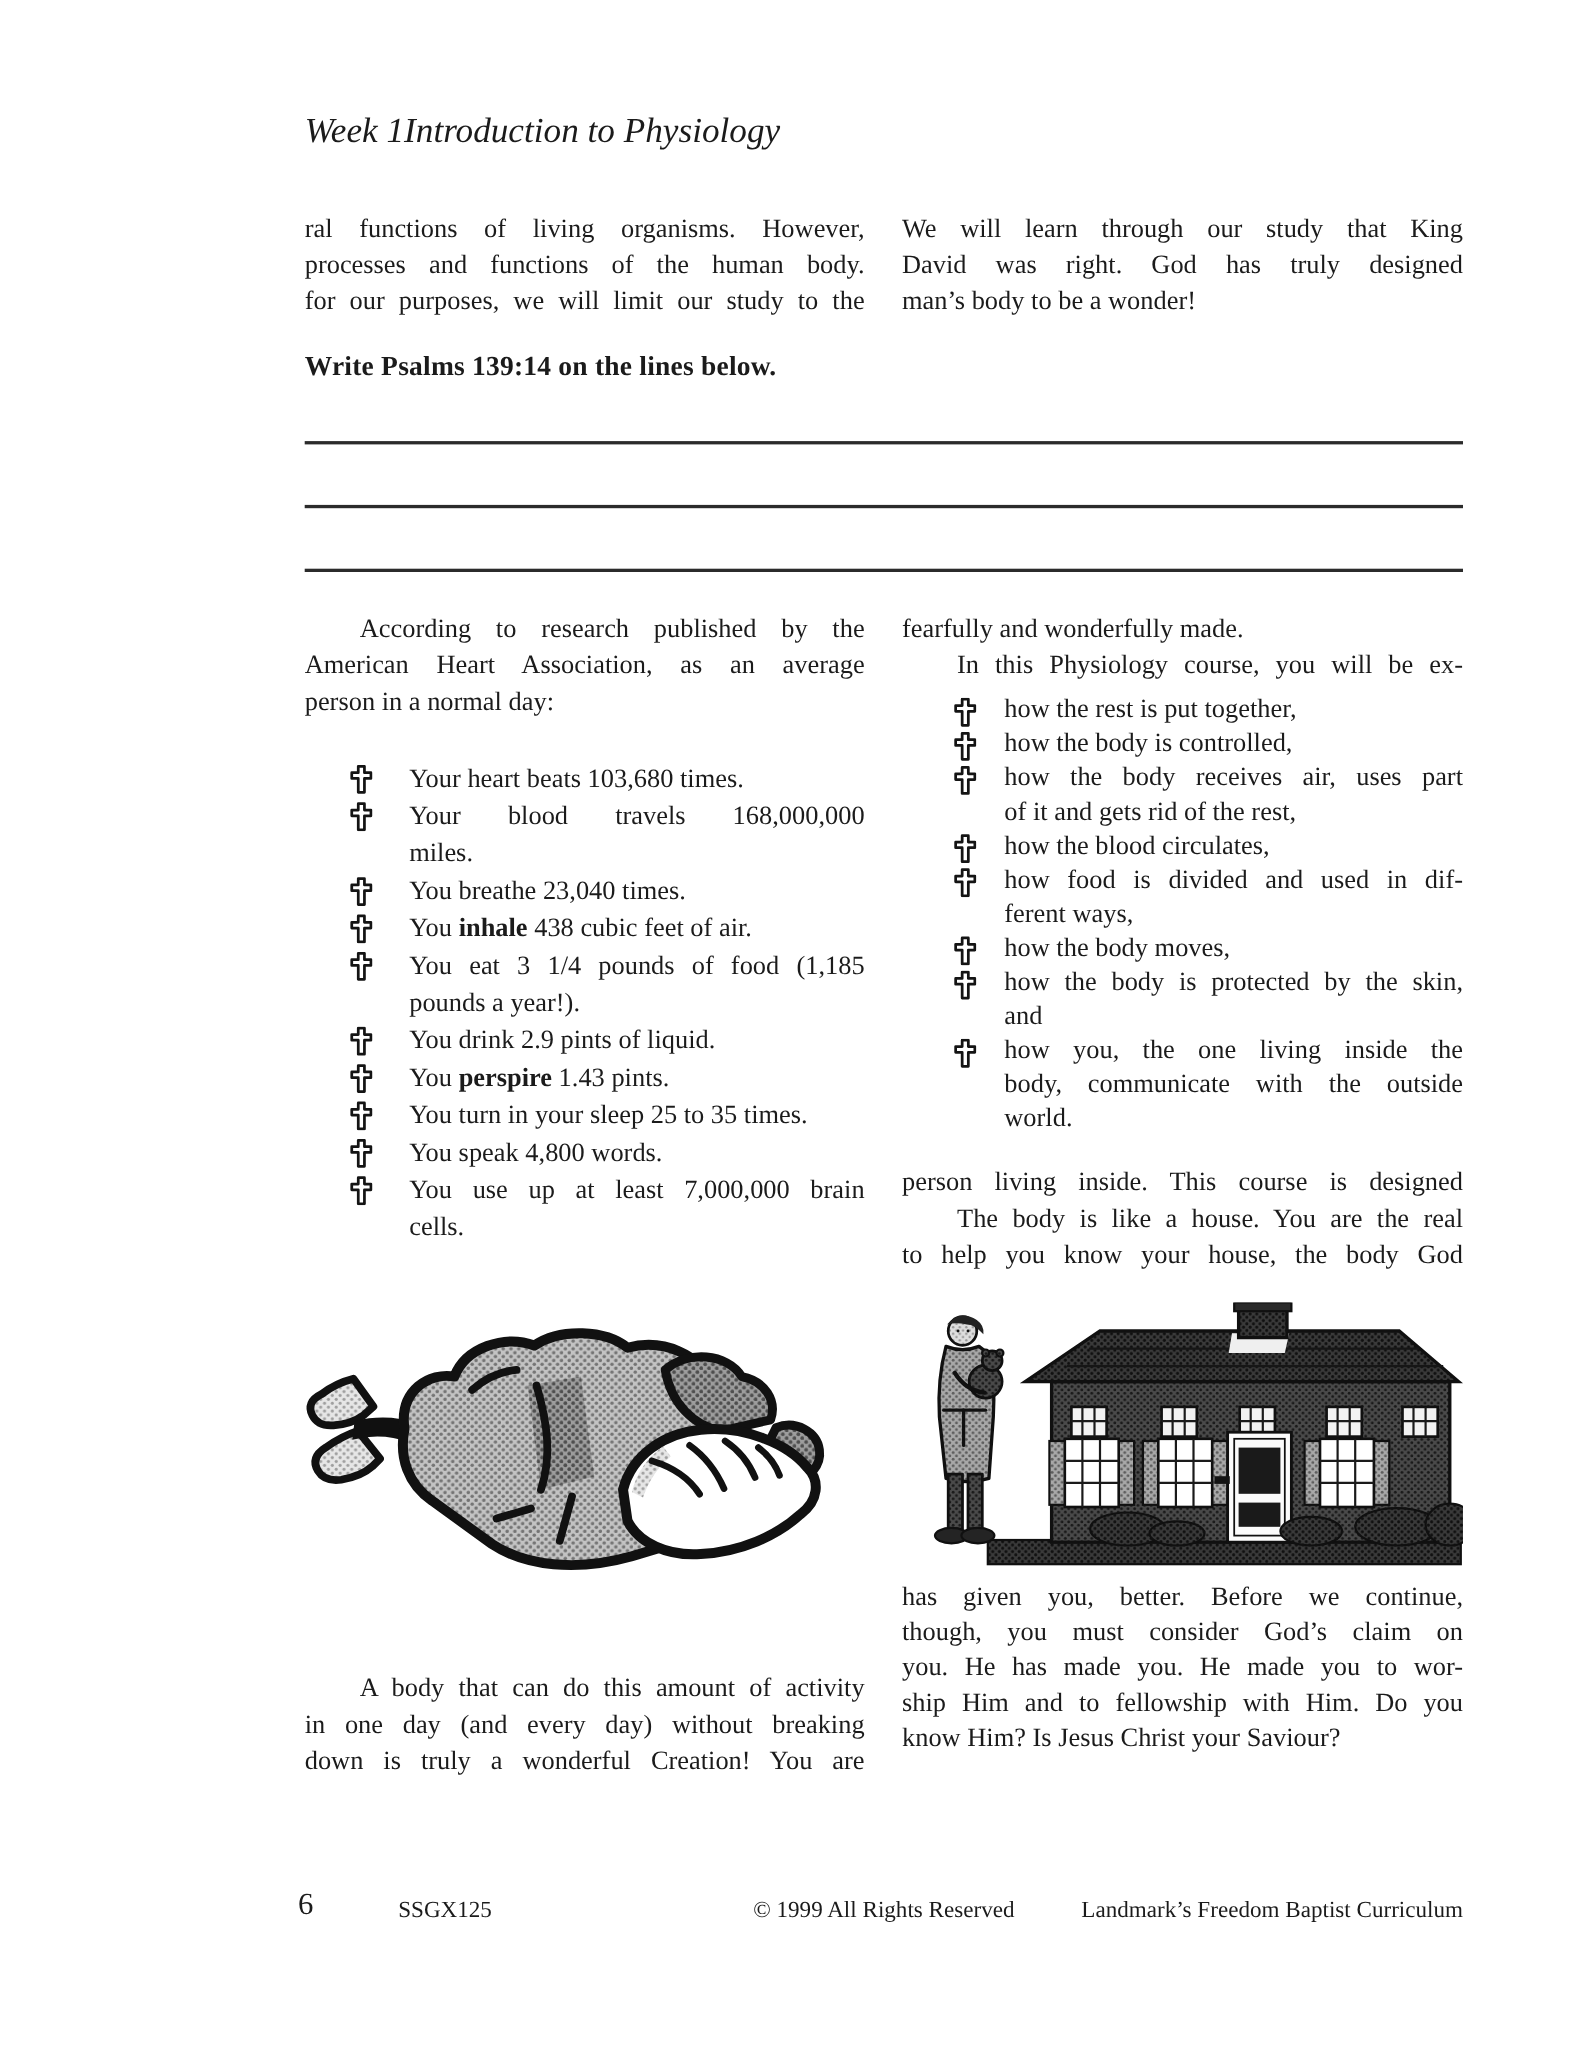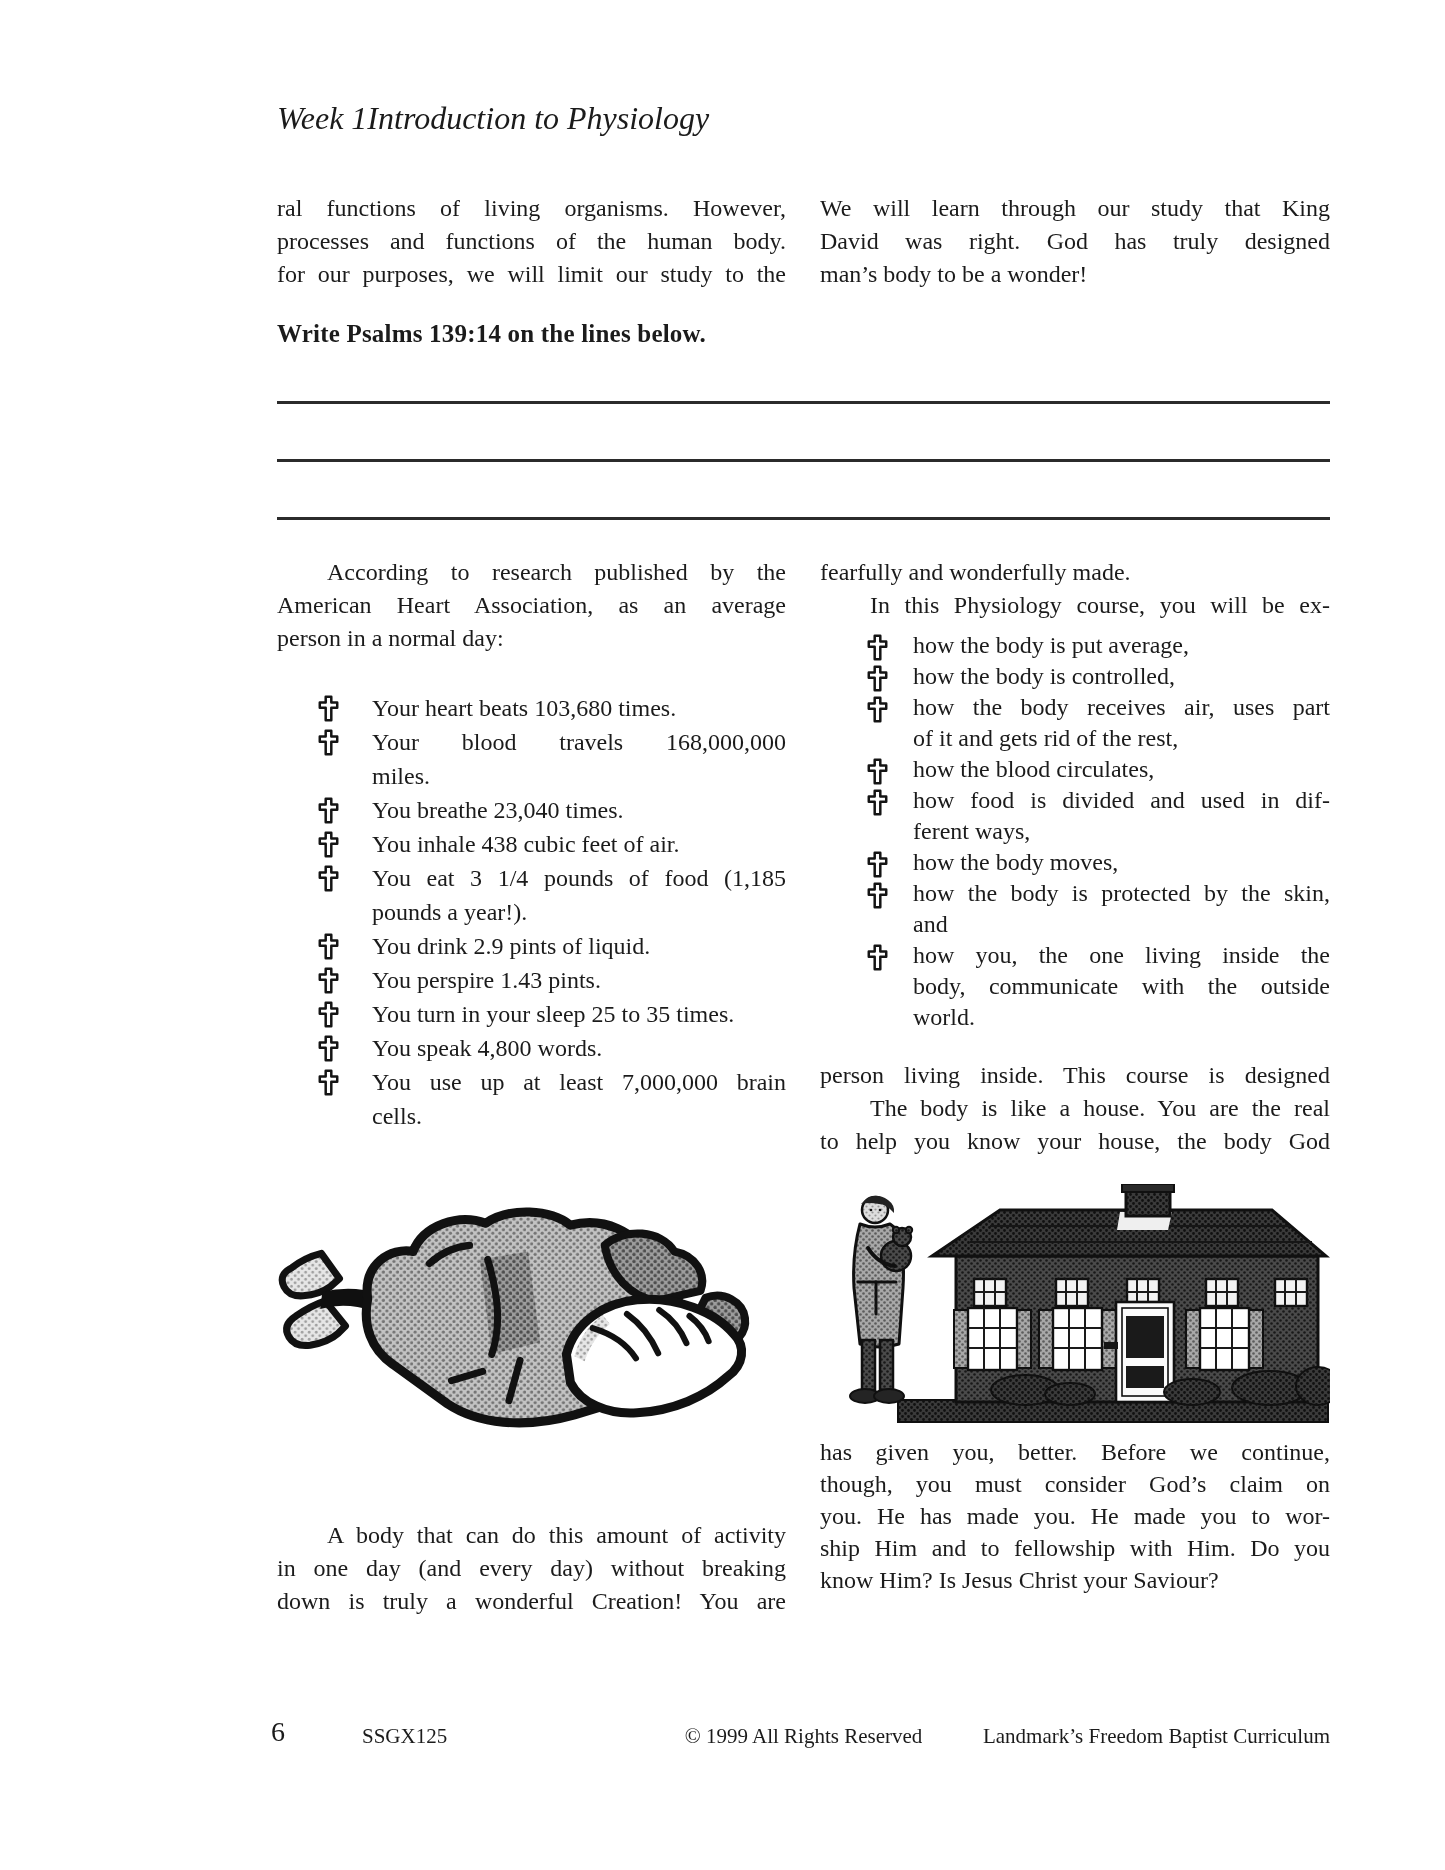--- a/index.html
+++ b/index.html
@@ -47,21 +47,21 @@
   .fig-house { margin-top:26px; width:510px; }
   .fig-house svg { display:block; width:510px; height:240px; }
   .closing-left { margin-top:82px; }
   .closing-right { margin-top:12px; }
   .closing-right .ln { line-height:32px; }
   .footer { position:absolute; left:277px; width:1053px; top:1724px; font-size:21px; }
   .pnum { position:absolute; left:-6px; top:-8px; font-size:28px; }
   .fcode { position:absolute; left:85px; top:0; }
   .fcopy { position:absolute; left:0; right:0; top:0; text-align:center; }
   .fpub  { position:absolute; right:0; top:0; }
-  b { font-weight:normal; }
+  b { font-weight:bold; }
 </style>
 </head>
 <body>
 
 <div class="page">
 
   <svg class="defs-svg" aria-hidden="true">
     <defs>
       <symbol id="cross" viewBox="0 0 20 26">
         <path d="M7.3 1.6 h5.4 v5.6 h5.7 v5 h-5.7 v12.2 h-5.4 v-12.2 H1.6 v-5 h5.7 z" fill="#ffffff" stroke="#141414" stroke-width="2.4" stroke-linejoin="round"></path>
@@ -254,21 +254,21 @@
     </div>
 
     <div class="list areas">
 
       <div class="item">
         <span class="bullet">
             <svg viewBox="0 0 20 26" aria-hidden="true">
               <use href="#cross"></use>
             </svg>
           </span>
-        <div class="ln">how the body is put average,</div>
+        <div class="ln">how the rest is put together,</div>
       </div>
 
       <div class="item">
         <span class="bullet">
             <svg viewBox="0 0 20 26" aria-hidden="true">
               <use href="#cross"></use>
             </svg>
           </span>
         <div class="ln">how the body is controlled,</div>
       </div>

